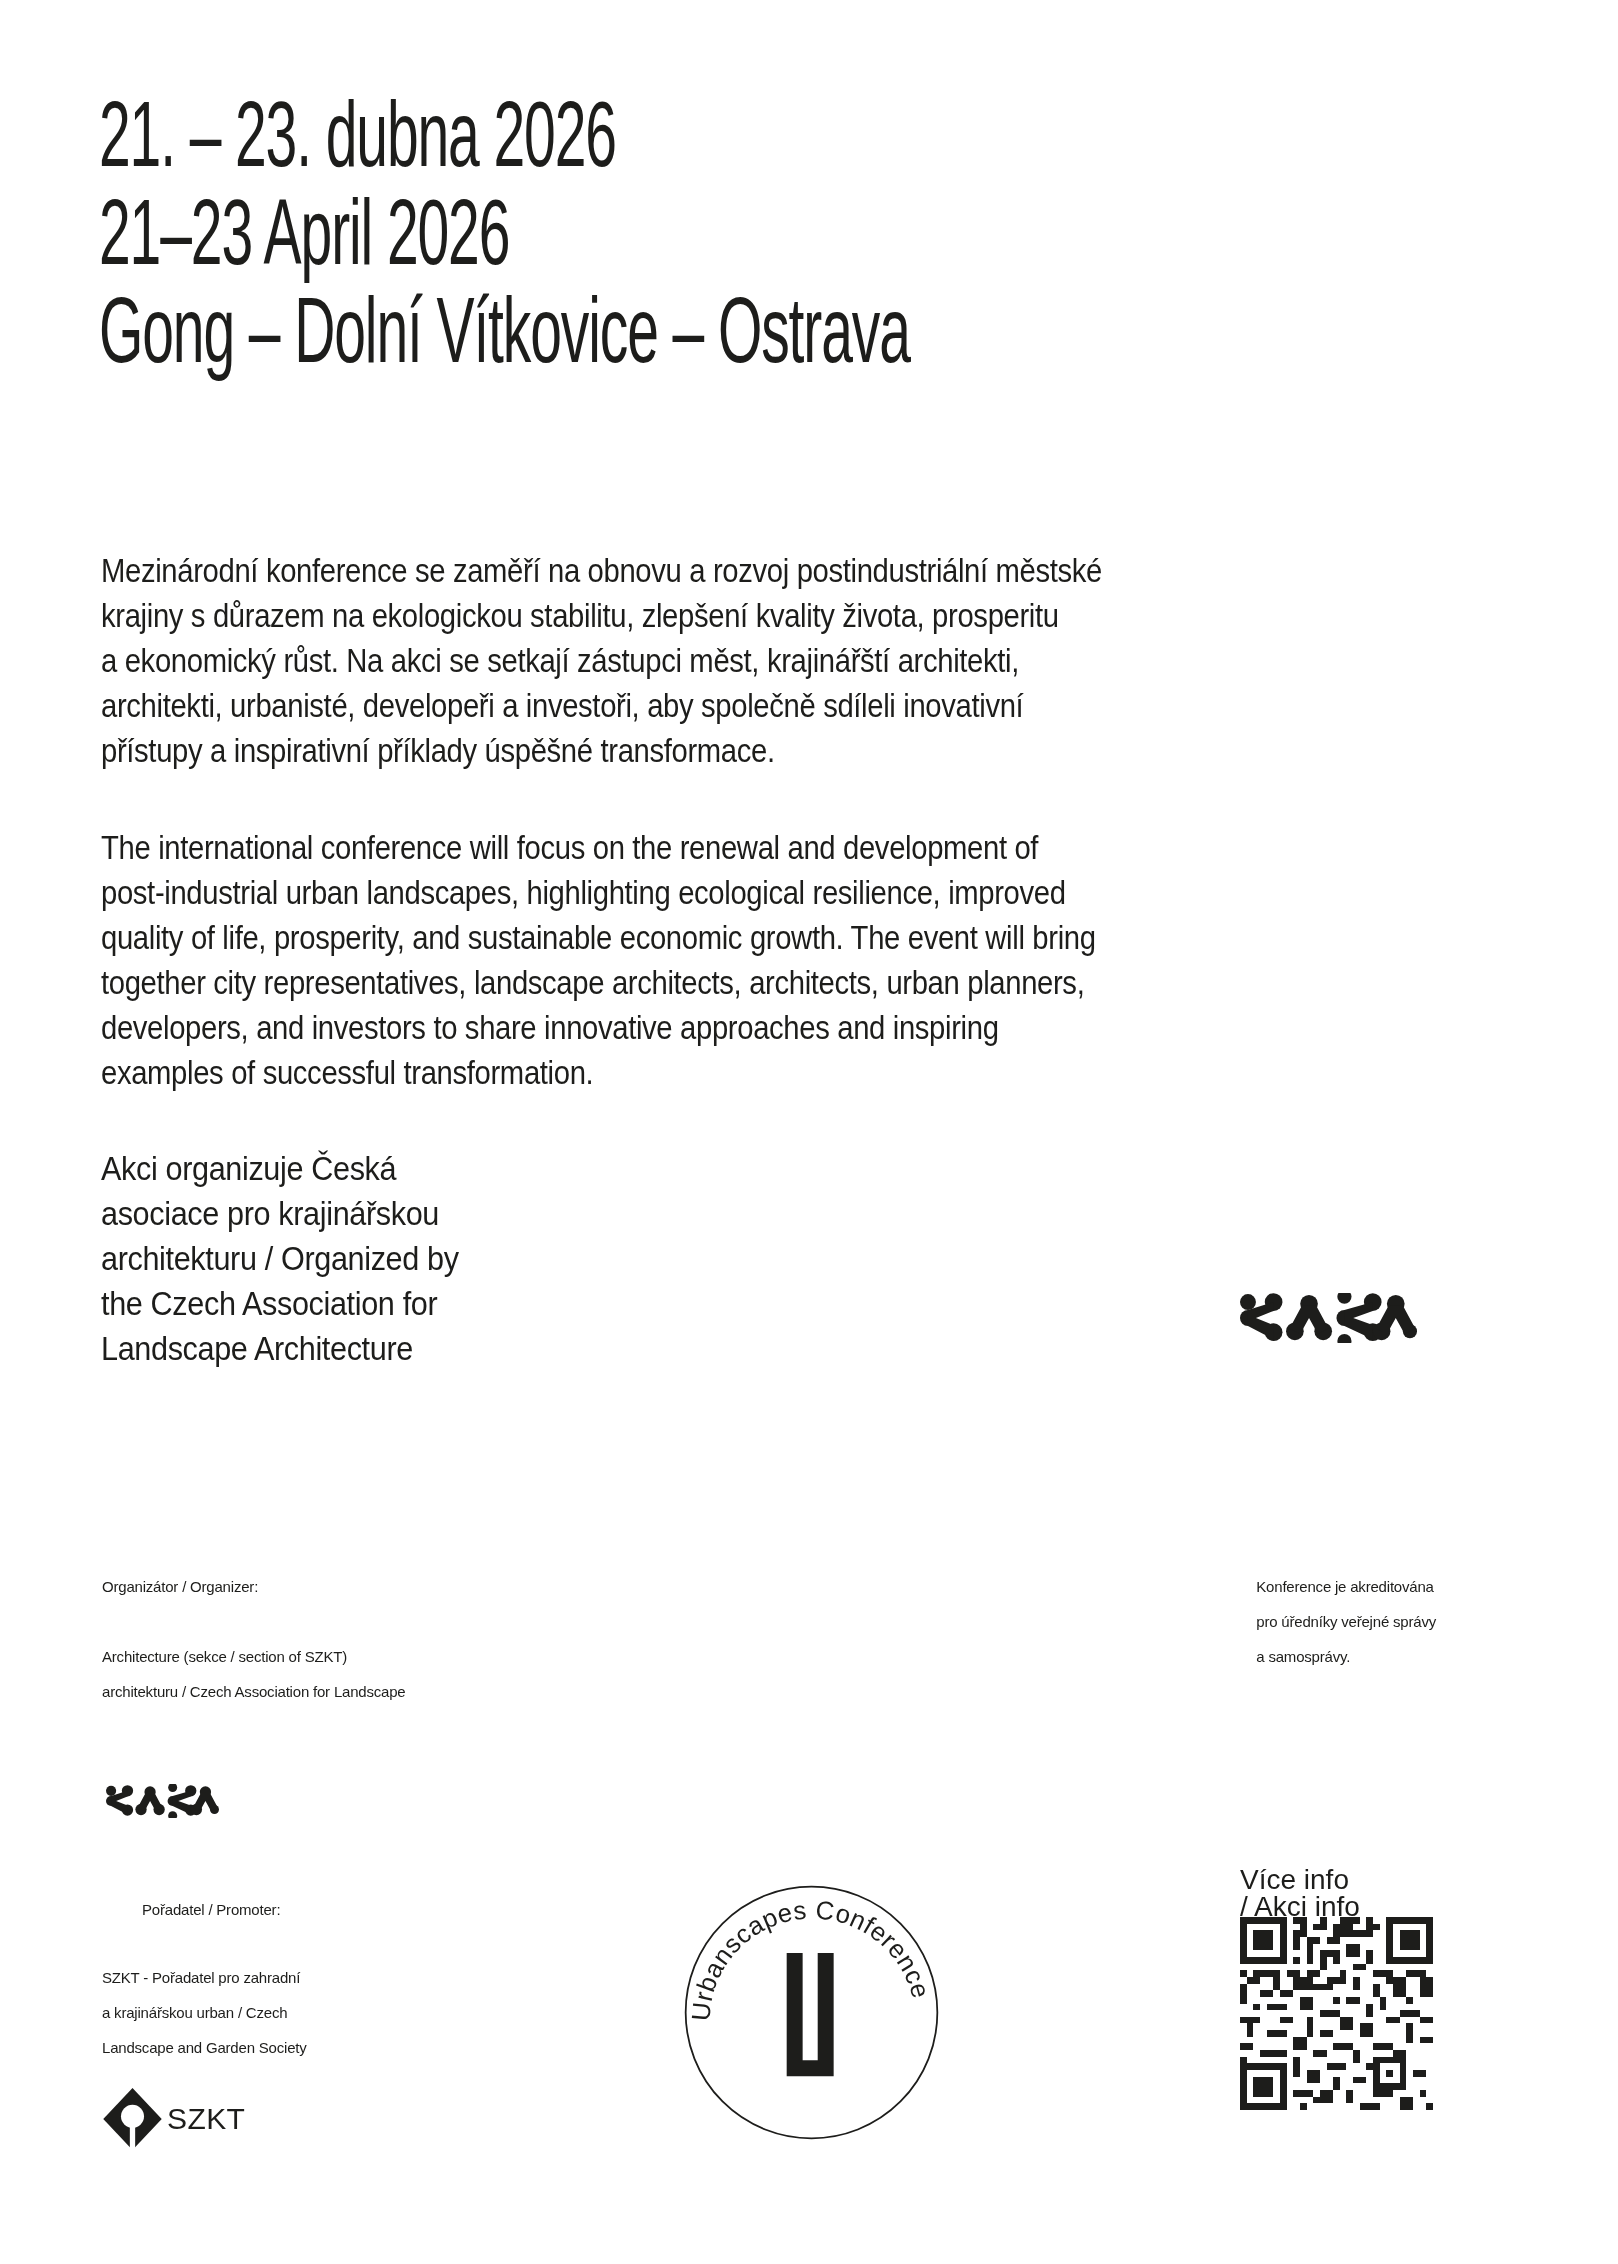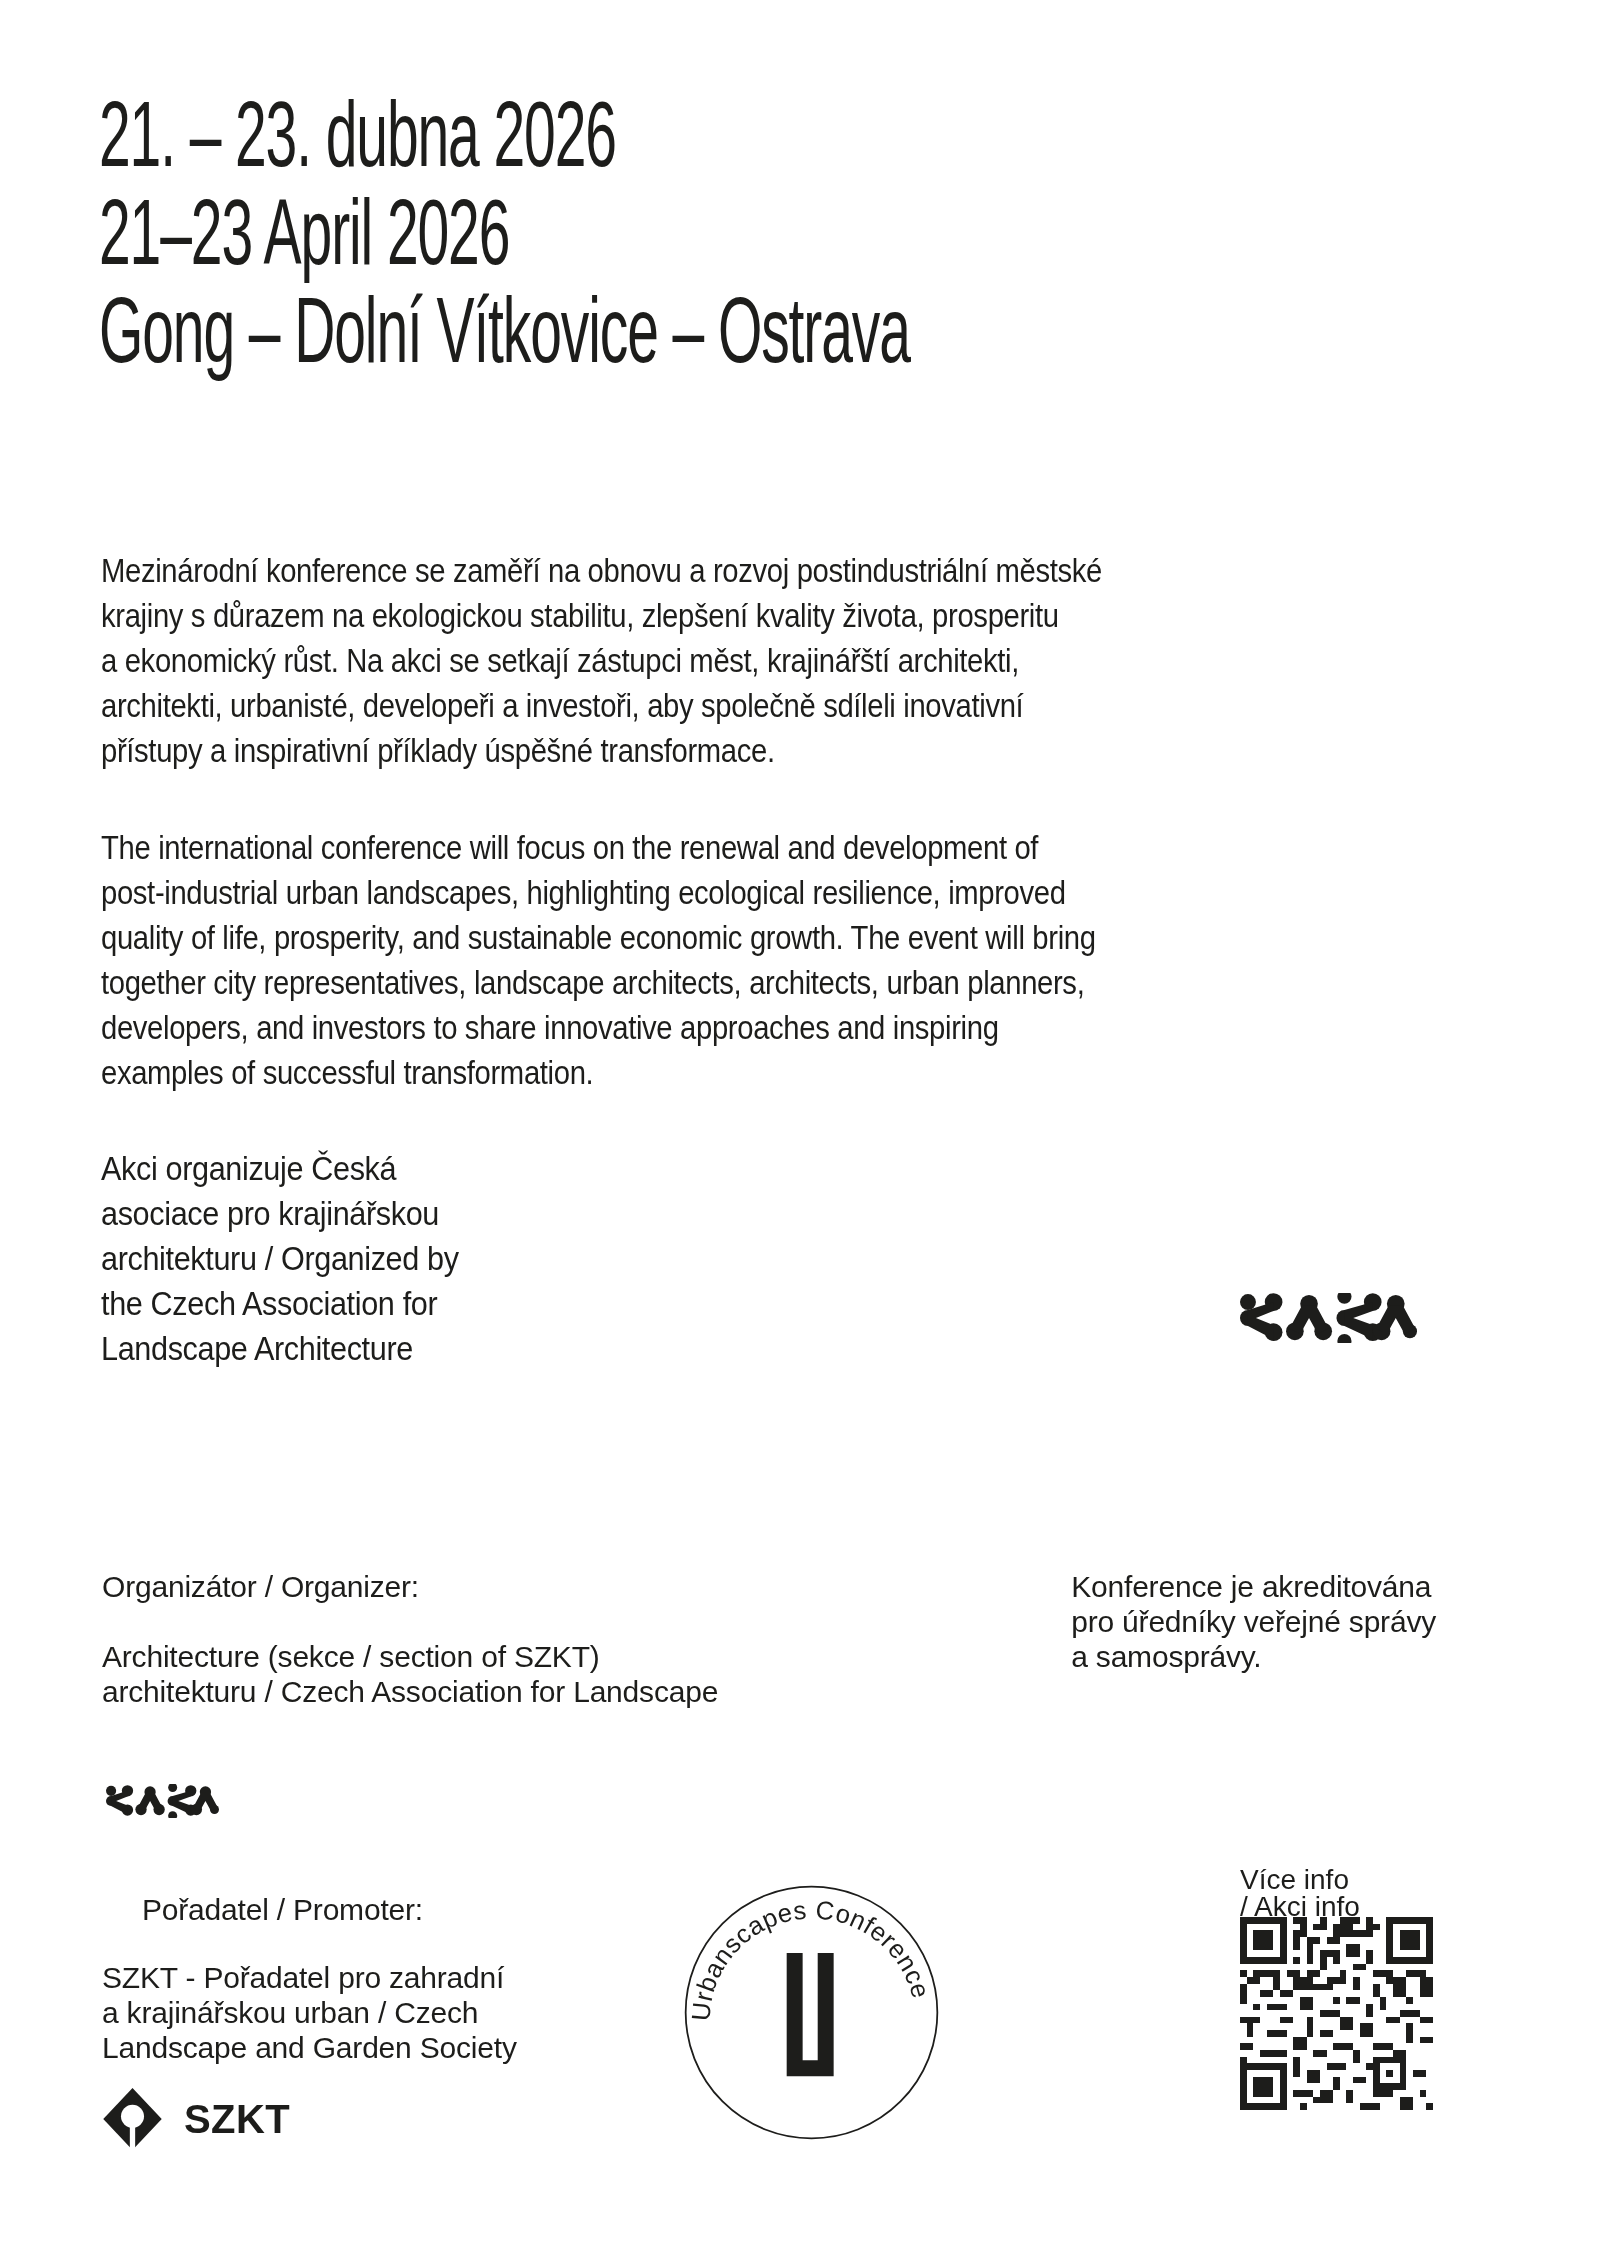--- a/index.html
+++ b/index.html
@@ -6,21 +6,21 @@
   body { width: 1618px; height: 2265px; position: relative; overflow: hidden;
          color: #1d1d1b; font-family: "Liberation Sans", sans-serif; }
   .abs { position: absolute; }
   .headline { left: 99px; top: 85px; font-family: "Liberation Sans Narrow", "Liberation Sans", sans-serif;
               font-size: 92px; line-height: 98px; font-weight: 400; letter-spacing: -1.8px;
               transform: scaleX(0.62); transform-origin: left top; white-space: nowrap; }
   .headline div { height: 98px; }
   .body-par { left: 101px; font-size: 34px; line-height: 45px; letter-spacing: -0.4px;
               white-space: nowrap; }
   .body-par div { height: 45px; }
-  .small { font-size: 30px; line-height: 35px; letter-spacing: -0.2px; white-space: nowrap; }
+  .small { font-size: 15px; line-height: 35px; letter-spacing: -0.2px; white-space: nowrap; }
   .small div { height: 35px; }
   .right { text-align: left; }
   svg { display: block; }
 </style>
 </head>
 <body>
 
 <div class="abs headline">
   <div>21. – 23. dubna 2026</div>
   <div>21–23 April 2026</div>
@@ -124,21 +124,21 @@
   <div>SZKT - Pořadatel pro zahradní</div>
   <div>a krajinářskou urban / Czech</div>
   <div>Landscape and Garden Society</div>
 </div>
 <div class="abs" style="left:103px; top:2088px; display:flex; align-items:center;">
   <svg width="59" height="62" viewBox="0 0 66 70">
     <path d="M33 0 L66 35 L33 70 L0 35 Z" fill="#1d1d1b"></path>
     <circle cx="33" cy="32" r="13" fill="#ffffff"></circle>
     <rect x="30" y="40" width="6" height="30" fill="#ffffff"></rect>
   </svg>
-  <span style="margin-left:22px; font-weight:700; font-size:40px; letter-spacing:0.4px;">SZKT</span>
+  <span style="margin-left:5px; font-weight:400; font-size:30px; letter-spacing:0.4px;">SZKT</span>
 </div>
 
 <div class="abs" style="left:683px; top:1884px;">
   <svg width="257" height="257" viewBox="0 0 290 290">
     <circle cx="145" cy="145" r="142" fill="none" stroke="#1d1d1b" stroke-width="2"></circle>
     <defs>
       <path id="arcPath" d="M 30 155 A 116 116 0 0 1 262 155"></path>
     </defs>
     <text font-family="Liberation Sans, sans-serif" font-size="29" fill="#1d1d1b" letter-spacing="0.5">
       <textPath href="#arcPath" startOffset="0">Urbanscapes Conference</textPath>

